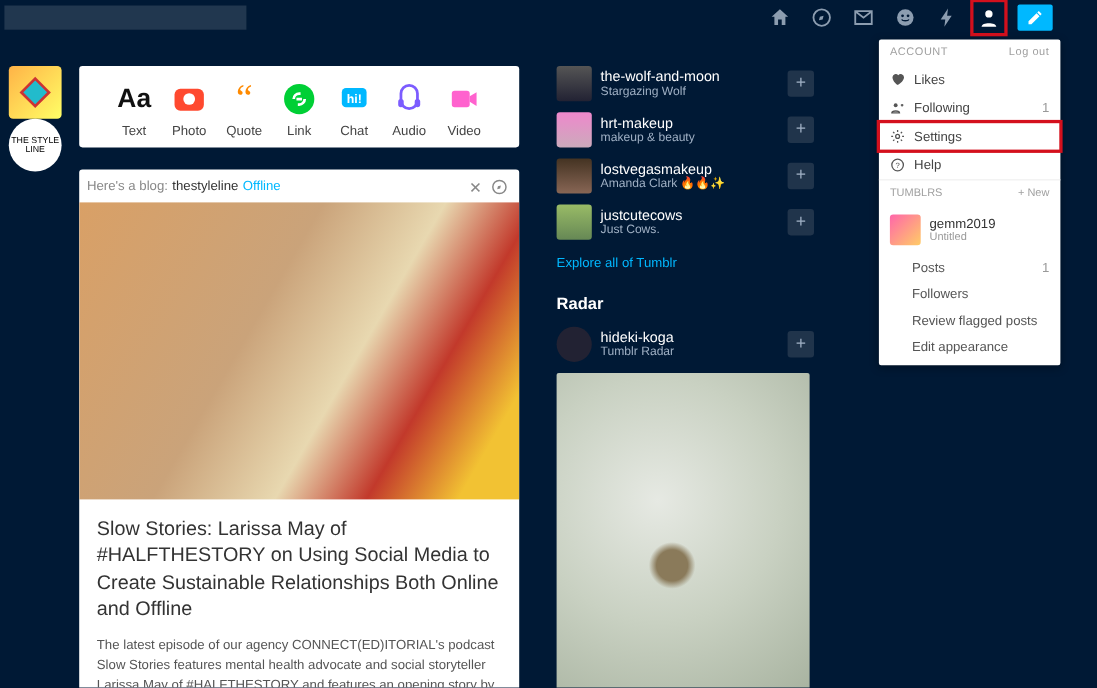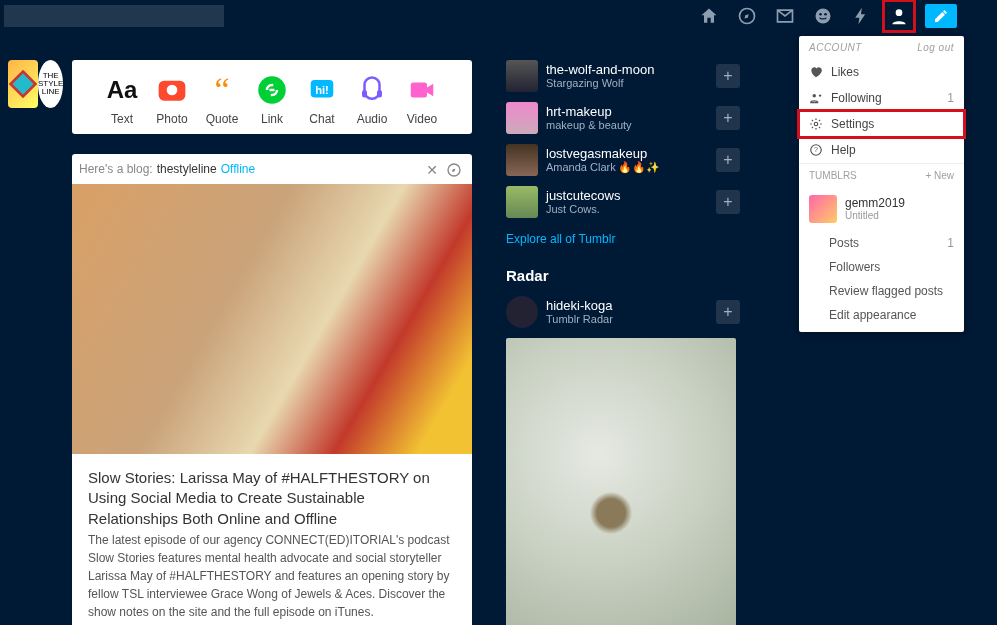--- a/index.html
+++ b/index.html
@@ -58,20 +58,21 @@
   }
   .compose svg { fill: #fff; width: 16px; height: 16px; }
 
   
   .left-rail {
     position: absolute;
     left: 8px;
     top: 60px;
     width: 48px;
     display: flex;
+    flex-direction: column;
     align-items: center;
   }
   .avatar-badge {
     width: 48px; height: 48px;
     border-radius: 4px;
     background: linear-gradient(135deg,#ffb347,#ff6);
     display:flex;align-items:center;justify-content:center;
   }
   .avatar-badge2 {
     width: 48px; height: 48px;
@@ -134,24 +135,24 @@
     display:flex; gap:8px; align-items:center;
   }
   .feed-img {
     width: 100%;
     height: 270px;
     background: linear-gradient(120deg,#d9a066 0%,#caa37a 40%,#e8d8b0 60%,#c2392b 75%,#f2c233 90%);
     position:relative;
   }
   .feed-body { padding: 14px 16px 20px; }
   .feed-title {
-    font-size: 15px;
+    font-size: 18px;
     color: #333;
     line-height: 1.35;
-    margin-bottom: 2px;
+    margin-bottom: 12px;
   }
   .feed-desc {
     font-size: 12px;
     color: #555;
     line-height: 1.5;
   }
 
   
   .right-col {
     position: absolute;
@@ -207,21 +208,20 @@
     font-size: 12px;
     color: #444;
     box-shadow: 0 2px 8px rgba(0,0,0,.3);
   }
   .dd-head {
     display:flex;justify-content:space-between;
     padding: 6px 10px;
     font-size: 10px;
     color: #a0a0a0;
     letter-spacing:.5px;
-    font-style:italic;
   }
   .dd-item {
     display:flex;align-items:center;gap:8px;
     padding: 6px 10px;
     cursor:pointer;
   }
   .dd-item .cnt { margin-left:auto; color:#999; }
   .dd-item.hl {
     outline: 3px solid #d4101d;
     outline-offset: -1px;

